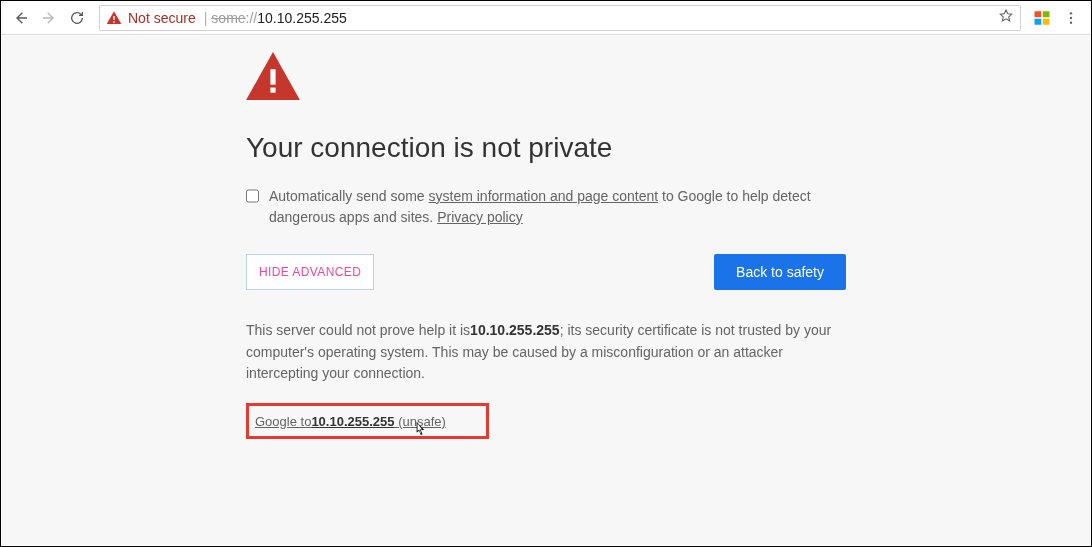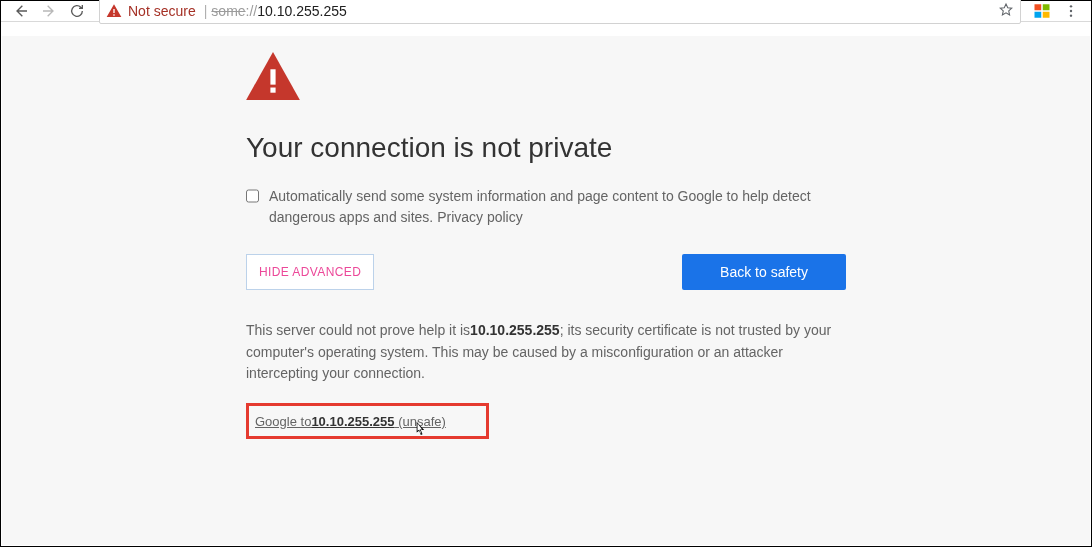--- a/index.html
+++ b/index.html
@@ -1,18 +1,18 @@
 <!DOCTYPE html>
 <html><head>
 <meta charset="utf-8">
 <style>
   * { box-sizing: border-box; margin: 0; padding: 0; }
   html, body { width: 1092px; height: 547px; font-family: "Segoe UI", Arial, sans-serif; background: #fff; overflow: hidden; }
   .frame { width: 1092px; height: 547px; border: 1px solid #000; position: relative; }
-  .toolbar { height: 21px; display: flex; align-items: center; padding: 0 6px; border-bottom: 1px solid #d9d9d9; background: #fff; }
+  .toolbar { height: 34px; display: flex; align-items: center; padding: 0 6px; border-bottom: 1px solid #d9d9d9; background: #fff; }
   .nav-btn { width: 28px; height: 28px; display: flex; align-items: center; justify-content: center; color: #5a5a5a; cursor: pointer; }
   .nav-btn.disabled { color: #b8b8b8; cursor: default; }
   .nav-btn svg { width: 16px; height: 16px; }
   .addr { flex: 1; height: 26px; border: 1px solid #d2d2d2; border-radius: 2px; margin: 0 6px 0 8px; display: flex; align-items: center; padding: 0 6px; font-size: 14px; color: #333; background: #fff; }
   .addr .warn-ico { color: #c5372c; margin-right: 6px; display: flex; align-items: center; }
   .addr .warn-ico svg { width: 16px; height: 16px; }
   .addr .sec-label { color: #a53126; margin-right: 6px; }
   .addr .sep { color: #b0b0b0; margin: 0 4px 0 2px; }
   .addr .scheme { color: #9c9c9c; text-decoration: line-through; }
   .addr .colon { color: #9c9c9c; }
@@ -25,24 +25,24 @@
   .page { position:absolute; top:35px; left:1px; right:1px; bottom:1px; background:#f7f7f7; overflow:auto; }
   .content { width: 600px; margin: 0 auto; padding-top: 16px; }
   .big-warn svg { width: 54px; height: 48px; }
   .title { font-size: 28px; color: #333; margin-top: 28px; font-weight: 400; }
   .para { font-size: 14px; color: #646464; line-height: 1.55; margin-top: 22px; }
   .para b { color: #333; font-weight: 600; }
   .para .lm { color: #646464; text-decoration: underline; cursor:pointer; }
   .errcode { font-size: 12px; color: #777; margin-top: 6px; letter-spacing: 0.2px; }
   .opt-row { display:flex; align-items:flex-start; margin-top: 22px; font-size: 14px; color:#646464; line-height:1.5; }
   .opt-row input[type=checkbox] { width:16px; height:16px; margin-right:10px; margin-top:2px; }
-  .opt-row .u { cursor:pointer; }
+  .opt-row .u { text-decoration: underline; cursor:pointer; }
   .btn-row { display:flex; justify-content:space-between; align-items:center; margin-top: 26px; }
   .btn-adv { background:#fff; border:1px solid #bcd2ea; color:#ec4899; font-size:12px; padding: 10px 12px; letter-spacing: 0.4px; cursor:pointer; }
-  .btn-safe { background:#1a73e8; color:#fff; border:none; font-size:14px; padding: 10px 38px; border-radius:2px; cursor:pointer; }
+  .btn-safe { background:#1a73e8; color:#fff; border:none; font-size:14px; padding: 10px 22px; border-radius:2px; cursor:pointer; }
   .adv-text { font-size:14px; color:#646464; line-height:1.55; margin-top: 30px; }
   .adv-text b { font-weight:700; color:#333; }
   .proceed-wrap { margin-top: 18px; display:inline-block; border: 3px solid #e53a2f; padding: 6px 40px 6px 6px; position:relative;}
   .proceed { font-size: 13px; color:#646464; text-decoration: underline; cursor:pointer; }
   .proceed b { font-weight:700; color:#333; text-decoration: underline; }
   .cursor { position:absolute; left:162px; top:14px; pointer-events:none;}
   .cursor svg { width:18px; height:20px; }
 </style>
 </head>
 <body>

